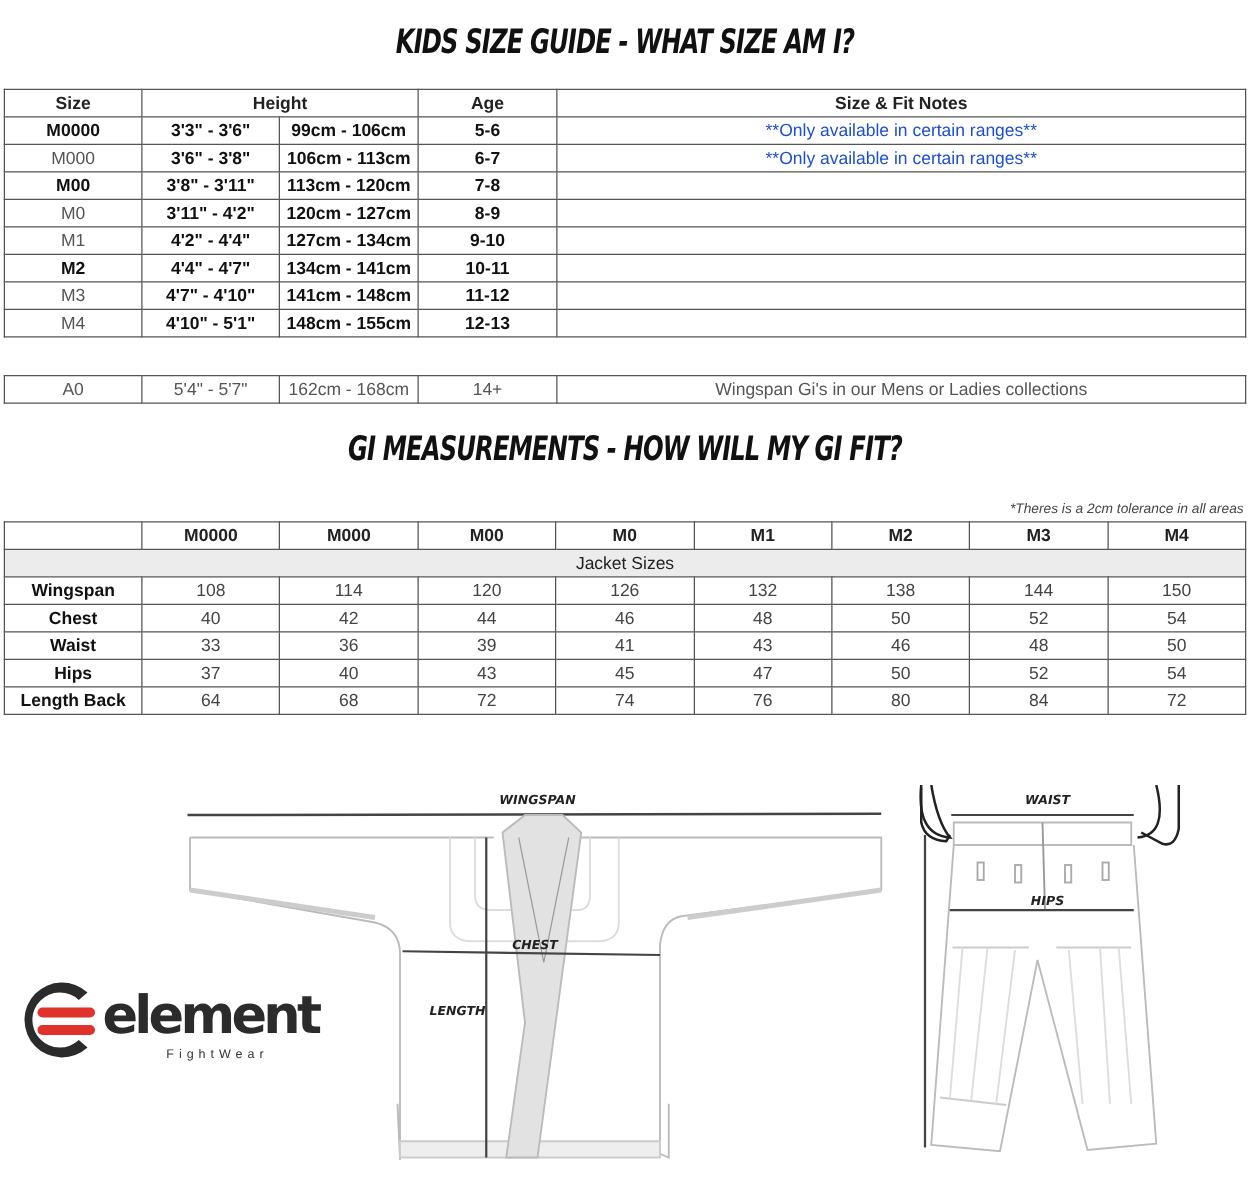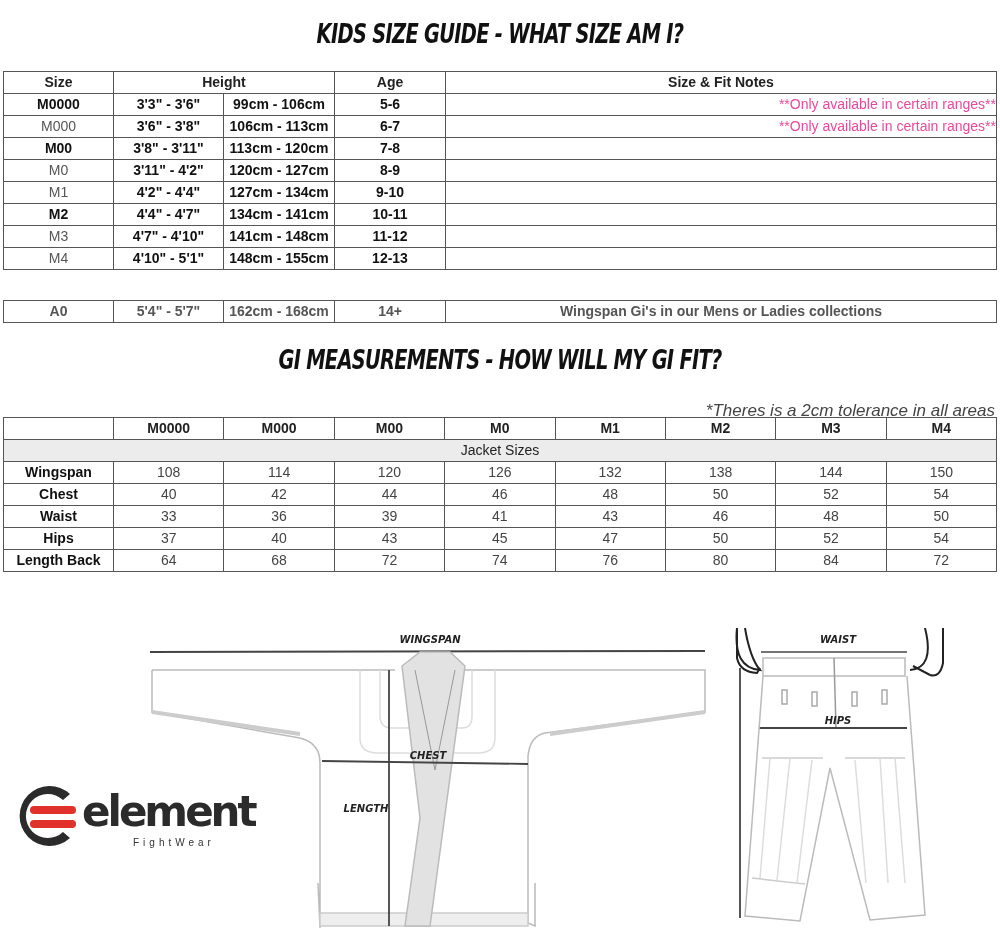--- a/index.html
+++ b/index.html
@@ -9,24 +9,24 @@
     font-family:"DejaVu Sans", sans-serif; font-weight:bold; font-style:italic;
     font-size:27px; letter-spacing:-1px; transform:scaleX(0.72); color:#111;
     transform-origin:center;
   }
   table { border-collapse:collapse; position:absolute; table-layout:fixed; }
   td, th { border:1.5px solid #555; text-align:center; font-size:14px; padding:0; height:21px; line-height:21px; white-space:nowrap; overflow:hidden; }
   .t1 { left:3px; top:71px; width:994px; }
   .t1 th { font-weight:bold; color:#222; }
   .t1 td.b { font-weight:bold; color:#111; }
   .t1 td.l { font-weight:normal; color:#555; }
-  .t1 td.note { color:#ec4899; font-size:14px;text-align:right; }
+  .t1 td.note { color:#1d4ed8; font-size:14px; }
   .t1b { left:3px; top:300px; width:994px; }
-  .t1b td { color:#555; font-weight:bold; height:21px; }
-  .tol { position:absolute; right:5px; top:401px; font-size:17px; font-style:italic; color:#444; }
+  .t1b td { color:#555; font-weight:normal; height:21px; }
+  .tol { position:absolute; right:5px; top:401px; font-size:11px; font-style:italic; color:#444; }
   .t2 { left:3px; top:417px; width:994px; }
   .t2 th { font-weight:bold; color:#222; }
   .t2 td.rl { font-weight:bold; color:#111; }
   .t2 td { color:#444; }
   .t2 td.sec { background:#ececec; font-weight:normal; color:#222; }
   .diagram { position:absolute; left:0; top:628px; }
   .logo { position:absolute; left:8px; top:780px; }
   .lbl { font-family:"DejaVu Sans", sans-serif; font-weight:bold; font-style:italic; fill:#222; }
 </style>
 </head>

